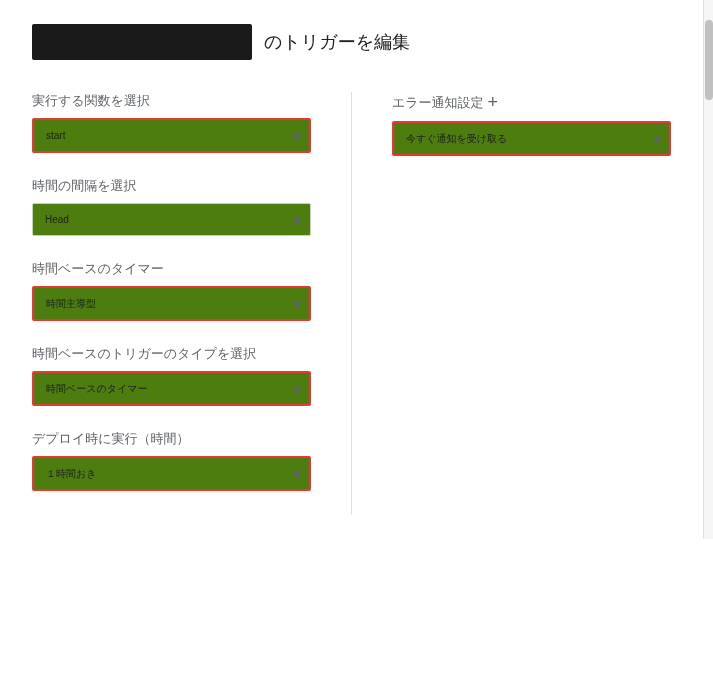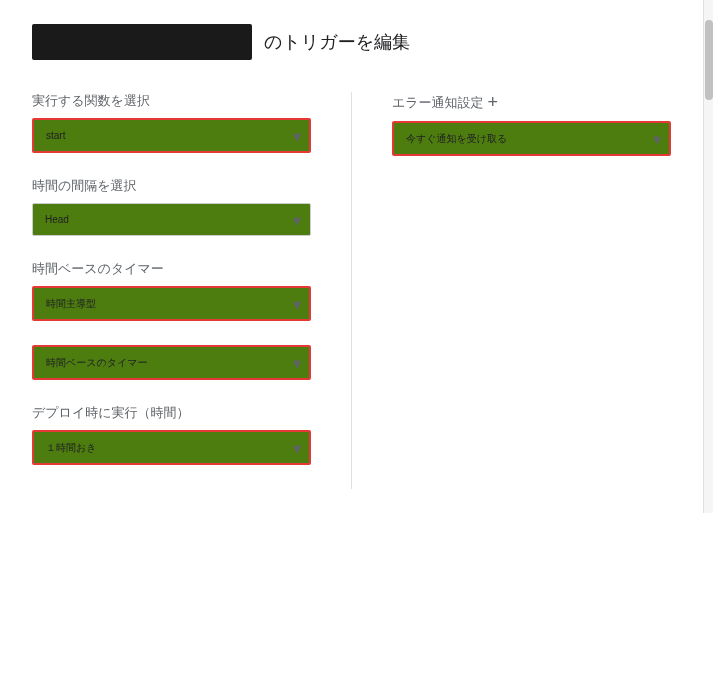--- a/index.html
+++ b/index.html
@@ -179,20 +179,21 @@
             <span class="field-label">時間ベースのタイマー</span>
             <div class="select-wrapper">
               <select class="select-box select-highlighted">
                 <option>時間主導型</option>
               </select>
               <span class="chevron-icon">▾</span>
             </div>
           </div>
 
           <div class="field-group">
+            <span class="field-label">時間ベースのトリガーのタイプを選択</span>
             <div class="select-wrapper">
               <select class="select-box select-highlighted">
                 <option>時間ベースのタイマー</option>
               </select>
               <span class="chevron-icon">▾</span>
             </div>
           </div>
 
           <div class="field-group">
             <span class="field-label">デプロイ時に実行（時間）</span>

